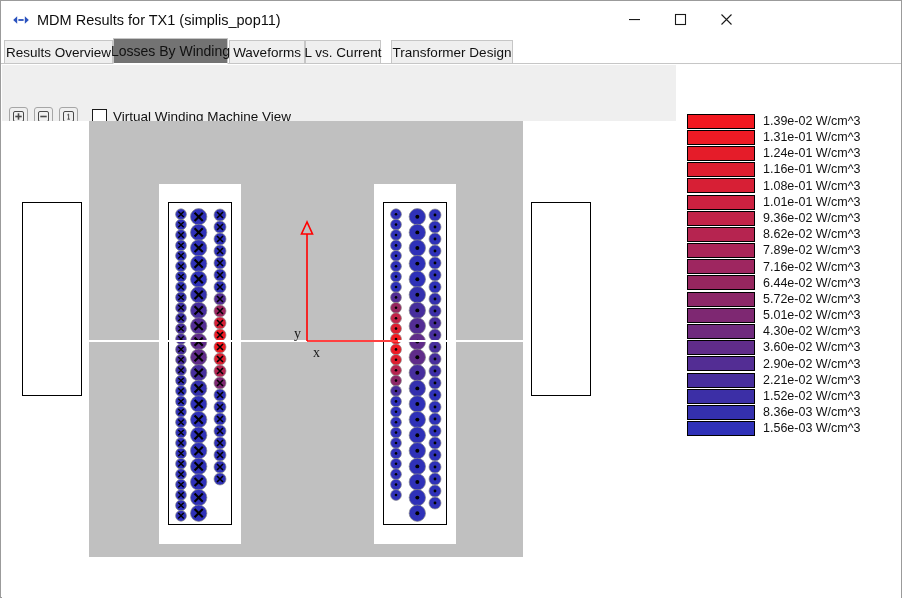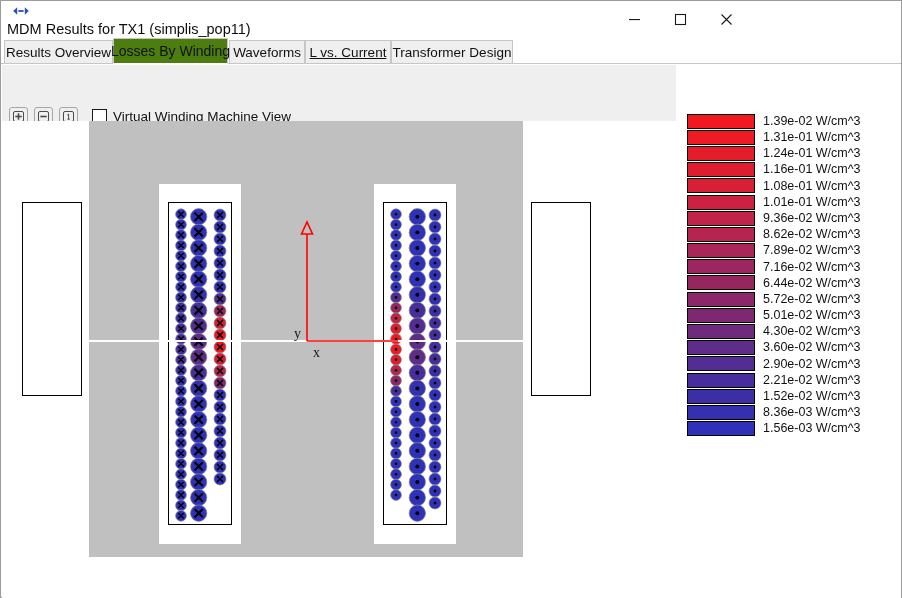--- a/index.html
+++ b/index.html
@@ -16,21 +16,21 @@
     width: 902px; height: 598px;
     background: #ffffff;
     border: 1px solid #9b9b9b;
   }
 
   
   #titlebar {
     position: absolute; left: 0; top: 0;
     width: 748px; height: 37px;
     background: #ffffff;
-    display: flex;  flex-direction: column;
+    display: flex; align-items: center;
   }
   #title-icon {
     margin-left: 10px; width: 20px; height: 20px;
     display: flex; align-items: center; justify-content: center;
     color: #2a52be; font-size: 13px; line-height: 1;
   }
   #title-text {
     margin-left: 6px;
     font-size: 14.5px; color: #0d0d0d;
     white-space: nowrap;
@@ -57,21 +57,21 @@
     position: absolute; top: 2px; height: 24px;
     display: flex; align-items: center; justify-content: center;
     font-size: 13.5px; color: #111;
     background: #efefef;
     border: 1px solid #c6c6c6;
     white-space: nowrap;
     padding: 0 18px;
   }
   .tab.active {
     top: 0px; height: 26px;
-    background: #4d7c0f;
+    background: #737373;
     border-bottom: 1px solid #ffffff;
     z-index: 3;
     font-size: 14px;
   }
 
   
   #toolbar {
     position: absolute; left: 1px; top: 64px;
     width: 674px; height: 56px;
     background: #efefef;
@@ -191,21 +191,21 @@
   <div id="tabstrip">
       <div class="tab" style="left: 3px; width: 109px;">
         <span>Results Overview</span>
       </div>
       <div class="tab active" style="left: 112px; width: 115px;">
         <span>Losses By Winding</span>
       </div>
       <div class="tab" style="left: 228px; width: 76px;">
         <span>Waveforms</span>
       </div>
-      <div class="tab" style="left: 304px; width: 86px; text-decoration: underline;">
+      <div class="tab" style="left: 304px; width: 76px;">
         <span>L vs. Current</span>
       </div>
       <div class="tab" style="left: 390px; width: 122px;">
         <span>Transformer Design</span>
       </div>
     </div>
 
   <div id="toolbar">
     <div id="toolrow">
       <div class="toolbtn">

